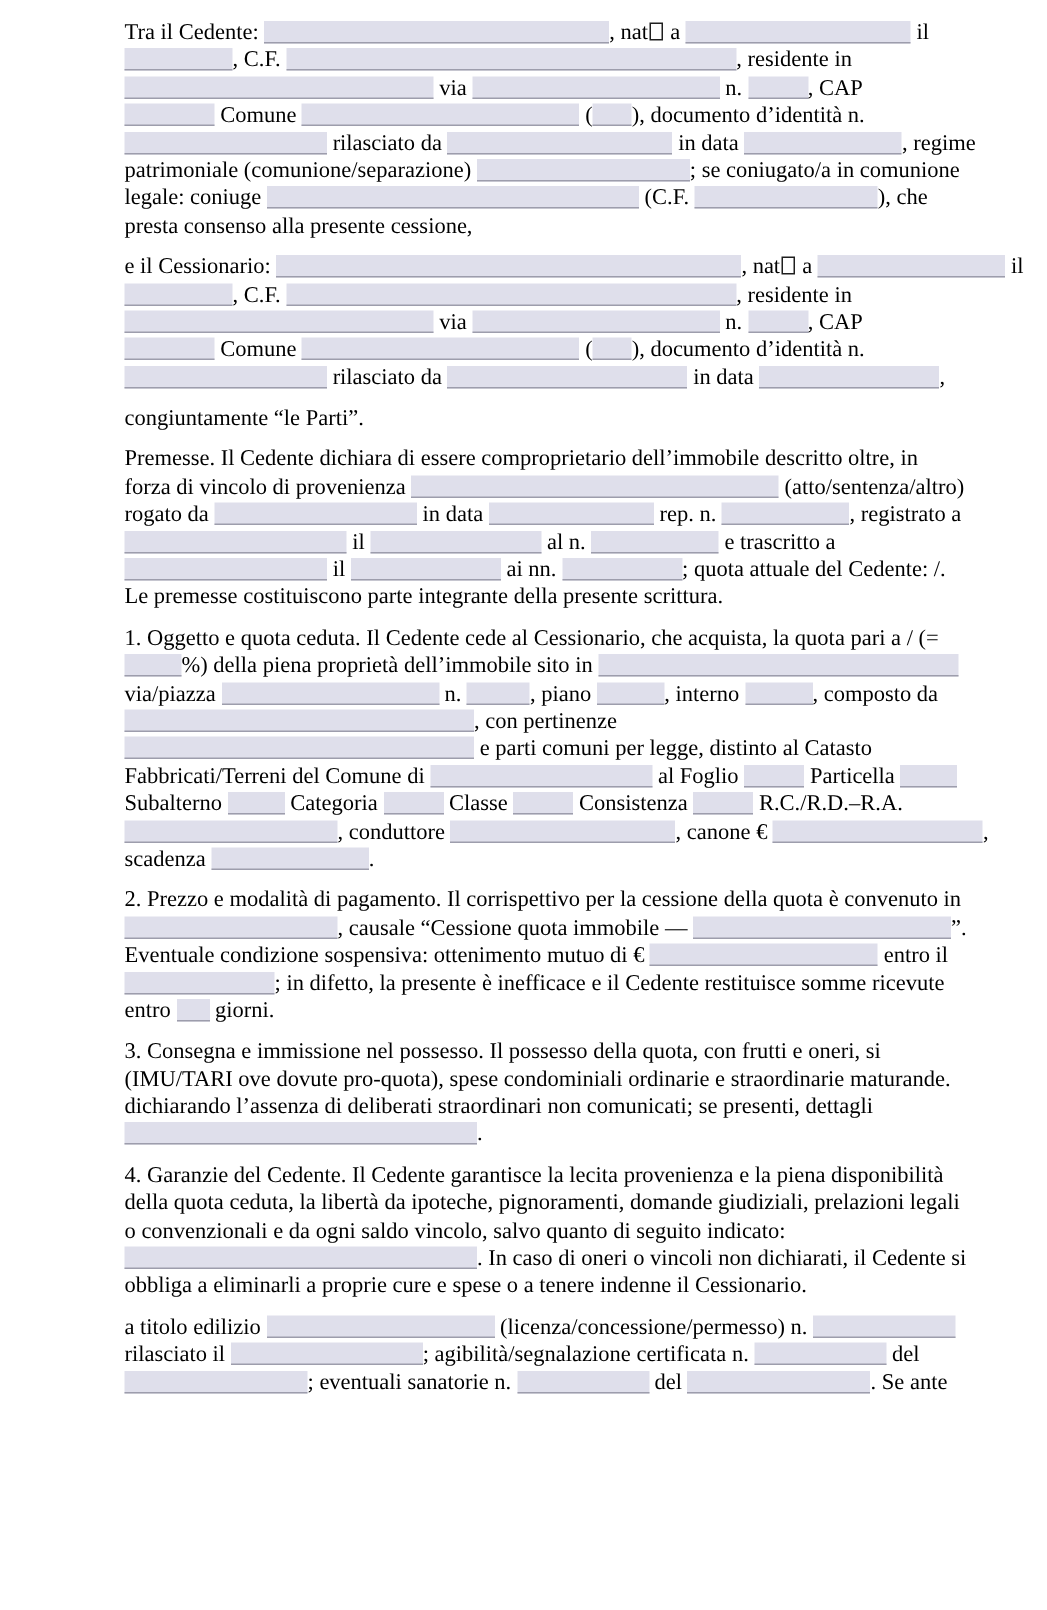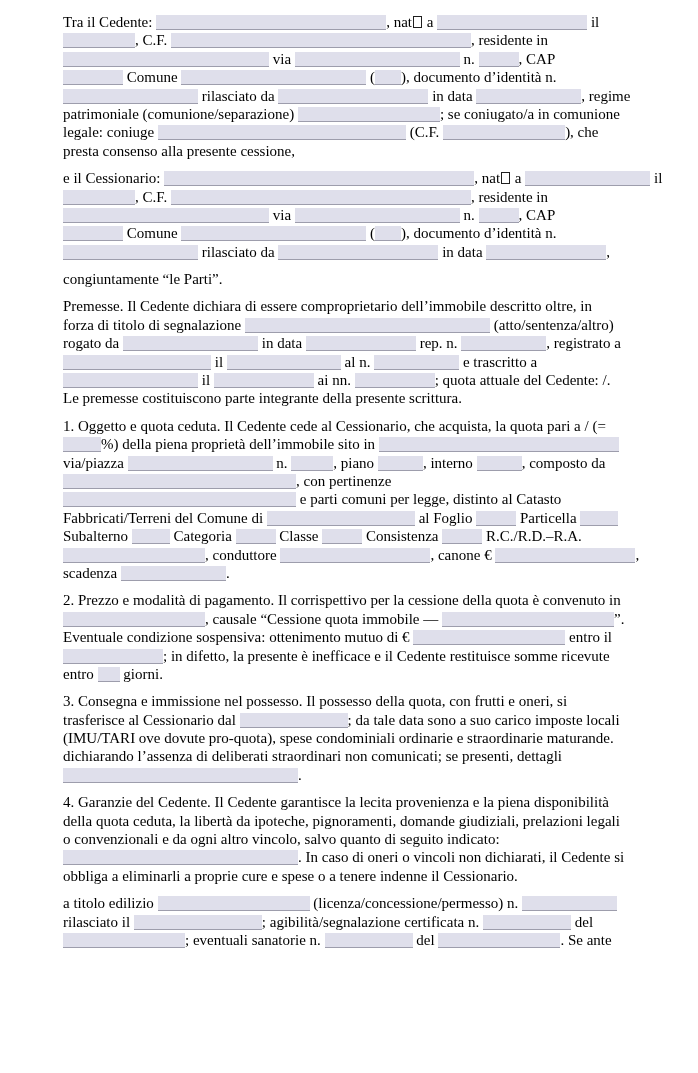--- a/index.html
+++ b/index.html
@@ -4,21 +4,21 @@
 <style>
   html,body{margin:0;padding:0;background:#ffffff;}
   body{
     width:698px;height:1073px;overflow:hidden;
     font-family:"Liberation Serif","DejaVu Serif",serif;
     font-size:15px;color:#000;
   }
   .page{
     box-sizing:border-box;
     width:698px;height:1073px;
-    padding:13px 4px 0 63px;
+    padding:13px 4px 0 83px;
     background:#ffffff;
   }
   .para{margin:0 0 9px 0;}
   .line{
     white-space:pre;
     height:18.4px;line-height:18.4px;
     overflow:visible;
   }
   .txt{color:#000;}
   .blank{
@@ -58,21 +58,21 @@
       <div class="line"><span class="blank" style="width: 72px; background: rgb(223, 223, 235); border-bottom-color: rgb(157, 157, 172);"></span><span class="txt">, C.F. </span><span class="blank" style="width: 300px; background: rgb(223, 223, 235); border-bottom-color: rgb(157, 157, 172);"></span><span class="txt">, residente in</span></div>
       <div class="line"><span class="blank" style="width: 206px; background: rgb(223, 223, 235); border-bottom-color: rgb(157, 157, 172);"></span><span class="txt"> via </span><span class="blank" style="width: 165px; background: rgb(223, 223, 235); border-bottom-color: rgb(157, 157, 172);"></span><span class="txt"> n. </span><span class="blank" style="width: 40px; background: rgb(223, 223, 235); border-bottom-color: rgb(157, 157, 172);"></span><span class="txt">, CAP</span></div>
       <div class="line"><span class="blank" style="width: 60px; background: rgb(223, 223, 235); border-bottom-color: rgb(157, 157, 172);"></span><span class="txt"> Comune </span><span class="blank" style="width: 185px; background: rgb(223, 223, 235); border-bottom-color: rgb(157, 157, 172);"></span><span class="txt"> (</span><span class="blank" style="width: 26px; background: rgb(223, 223, 235); border-bottom-color: rgb(157, 157, 172);"></span><span class="txt">), documento d’identità n.</span></div>
       <div class="line"><span class="blank" style="width: 135px; background: rgb(223, 223, 235); border-bottom-color: rgb(157, 157, 172);"></span><span class="txt"> rilasciato da </span><span class="blank" style="width: 160px; background: rgb(223, 223, 235); border-bottom-color: rgb(157, 157, 172);"></span><span class="txt"> in data </span><span class="blank" style="width: 120px; background: rgb(223, 223, 235); border-bottom-color: rgb(157, 157, 172);"></span><span class="txt">,</span></div>
     </div>
     <div class="para">
       <div class="line"><span class="txt">congiuntamente “le Parti”.</span></div>
     </div>
     <div class="para">
       <div class="line"><span class="txt">Premesse. Il Cedente dichiara di essere comproprietario dell’immobile descritto oltre, in</span></div>
-      <div class="line"><span class="txt">forza di titolo di segnalazione </span><span class="blank" style="width: 245px; background: rgb(223, 223, 235); border-bottom-color: rgb(157, 157, 172);"></span><span class="txt"> (atto/sentenza/altro)</span></div>
+      <div class="line"><span class="txt">forza di vincolo di provenienza </span><span class="blank" style="width: 245px; background: rgb(223, 223, 235); border-bottom-color: rgb(157, 157, 172);"></span><span class="txt"> (atto/sentenza/altro)</span></div>
       <div class="line"><span class="txt">rogato da </span><span class="blank" style="width: 135px; background: rgb(223, 223, 235); border-bottom-color: rgb(157, 157, 172);"></span><span class="txt"> in data </span><span class="blank" style="width: 110px; background: rgb(223, 223, 235); border-bottom-color: rgb(157, 157, 172);"></span><span class="txt"> rep. n. </span><span class="blank" style="width: 85px; background: rgb(223, 223, 235); border-bottom-color: rgb(157, 157, 172);"></span><span class="txt">, registrato a</span></div>
       <div class="line"><span class="blank" style="width: 148px; background: rgb(223, 223, 235); border-bottom-color: rgb(157, 157, 172);"></span><span class="txt"> il </span><span class="blank" style="width: 114px; background: rgb(223, 223, 235); border-bottom-color: rgb(157, 157, 172);"></span><span class="txt"> al n. </span><span class="blank" style="width: 85px; background: rgb(223, 223, 235); border-bottom-color: rgb(157, 157, 172);"></span><span class="txt"> e trascritto a</span></div>
       <div class="line"><span class="blank" style="width: 135px; background: rgb(223, 223, 235); border-bottom-color: rgb(157, 157, 172);"></span><span class="txt"> il </span><span class="blank" style="width: 100px; background: rgb(223, 223, 235); border-bottom-color: rgb(157, 157, 172);"></span><span class="txt"> ai nn. </span><span class="blank" style="width: 80px; background: rgb(223, 223, 235); border-bottom-color: rgb(157, 157, 172);"></span><span class="txt">; quota attuale del Cedente: /.</span></div>
       <div class="line"><span class="txt">Le premesse costituiscono parte integrante della presente scrittura.</span></div>
     </div>
     <div class="para">
       <div class="line"><span class="txt">1. Oggetto e quota ceduta. Il Cedente cede al Cessionario, che acquista, la quota pari a / (=</span></div>
       <div class="line"><span class="blank" style="width: 38px; background: rgb(223, 223, 235); border-bottom-color: rgb(157, 157, 172);"></span><span class="txt">%) della piena proprietà dell’immobile sito in </span><span class="blank" style="width: 240px; background: rgb(223, 223, 235); border-bottom-color: rgb(157, 157, 172);"></span></div>
       <div class="line"><span class="txt">via/piazza </span><span class="blank" style="width: 145px; background: rgb(223, 223, 235); border-bottom-color: rgb(157, 157, 172);"></span><span class="txt"> n. </span><span class="blank" style="width: 42px; background: rgb(223, 223, 235); border-bottom-color: rgb(157, 157, 172);"></span><span class="txt">, piano </span><span class="blank" style="width: 45px; background: rgb(223, 223, 235); border-bottom-color: rgb(157, 157, 172);"></span><span class="txt">, interno </span><span class="blank" style="width: 45px; background: rgb(223, 223, 235); border-bottom-color: rgb(157, 157, 172);"></span><span class="txt">, composto da</span></div>
       <div class="line"><span class="blank" style="width: 233px; background: rgb(223, 223, 235); border-bottom-color: rgb(157, 157, 172);"></span><span class="txt">, con pertinenze</span></div>
@@ -84,29 +84,28 @@
     </div>
     <div class="para">
       <div class="line"><span class="txt">2. Prezzo e modalità di pagamento. Il corrispettivo per la cessione della quota è convenuto in</span></div>
       <div class="line"><span class="blank" style="width: 142px; background: rgb(223, 223, 235); border-bottom-color: rgb(157, 157, 172);"></span><span class="txt">, causale “Cessione quota immobile — </span><span class="blank" style="width: 172px; background: rgb(223, 223, 235); border-bottom-color: rgb(157, 157, 172);"></span><span class="txt">”.</span></div>
       <div class="line"><span class="txt">Eventuale condizione sospensiva: ottenimento mutuo di € </span><span class="blank" style="width: 152px; background: rgb(223, 223, 235); border-bottom-color: rgb(157, 157, 172);"></span><span class="txt"> entro il</span></div>
       <div class="line"><span class="blank" style="width: 100px; background: rgb(223, 223, 235); border-bottom-color: rgb(157, 157, 172);"></span><span class="txt">; in difetto, la presente è inefficace e il Cedente restituisce somme ricevute</span></div>
       <div class="line"><span class="txt">entro </span><span class="blank" style="width: 22px; background: rgb(223, 223, 235); border-bottom-color: rgb(157, 157, 172);"></span><span class="txt"> giorni.</span></div>
     </div>
     <div class="para">
       <div class="line"><span class="txt">3. Consegna e immissione nel possesso. Il possesso della quota, con frutti e oneri, si</span></div>
-      <div class="line"><span class="txt">trasferisce al Cessionario dal </span><span class="blank" style="width: 108px; background: rgb(223, 223, 235); border-bottom-color: rgb(157, 157, 172);"></span><span class="txt">; da tale data sono a suo carico imposte locali</span></div>
       <div class="line"><span class="txt">(IMU/TARI ove dovute pro-quota), spese condominiali ordinarie e straordinarie maturande.</span></div>
       <div class="line"><span class="txt">dichiarando l’assenza di deliberati straordinari non comunicati; se presenti, dettagli</span></div>
       <div class="line"><span class="blank" style="width: 235px; background: rgb(223, 223, 235); border-bottom-color: rgb(157, 157, 172);"></span><span class="txt">.</span></div>
     </div>
     <div class="para">
       <div class="line"><span class="txt">4. Garanzie del Cedente. Il Cedente garantisce la lecita provenienza e la piena disponibilità</span></div>
       <div class="line"><span class="txt">della quota ceduta, la libertà da ipoteche, pignoramenti, domande giudiziali, prelazioni legali</span></div>
-      <div class="line"><span class="txt">o convenzionali e da ogni altro vincolo, salvo quanto di seguito indicato:</span></div>
+      <div class="line"><span class="txt">o convenzionali e da ogni saldo vincolo, salvo quanto di seguito indicato:</span></div>
       <div class="line"><span class="blank" style="width: 235px; background: rgb(223, 223, 235); border-bottom-color: rgb(157, 157, 172);"></span><span class="txt">. In caso di oneri o vincoli non dichiarati, il Cedente si</span></div>
       <div class="line"><span class="txt">obbliga a eliminarli a proprie cure e spese o a tenere indenne il Cessionario.</span></div>
     </div>
     <div class="para">
       <div class="line"><span class="txt">a titolo edilizio </span><span class="blank" style="width: 152px; background: rgb(223, 223, 235); border-bottom-color: rgb(157, 157, 172);"></span><span class="txt"> (licenza/concessione/permesso) n. </span><span class="blank" style="width: 95px; background: rgb(223, 223, 235); border-bottom-color: rgb(157, 157, 172);"></span></div>
       <div class="line"><span class="txt">rilasciato il </span><span class="blank" style="width: 128px; background: rgb(223, 223, 235); border-bottom-color: rgb(157, 157, 172);"></span><span class="txt">; agibilità/segnalazione certificata n. </span><span class="blank" style="width: 88px; background: rgb(223, 223, 235); border-bottom-color: rgb(157, 157, 172);"></span><span class="txt"> del</span></div>
       <div class="line"><span class="blank" style="width: 122px; background: rgb(223, 223, 235); border-bottom-color: rgb(157, 157, 172);"></span><span class="txt">; eventuali sanatorie n. </span><span class="blank" style="width: 88px; background: rgb(223, 223, 235); border-bottom-color: rgb(157, 157, 172);"></span><span class="txt"> del </span><span class="blank" style="width: 122px; background: rgb(223, 223, 235); border-bottom-color: rgb(157, 157, 172);"></span><span class="txt">. Se ante</span></div>
     </div>
   </div>
 

